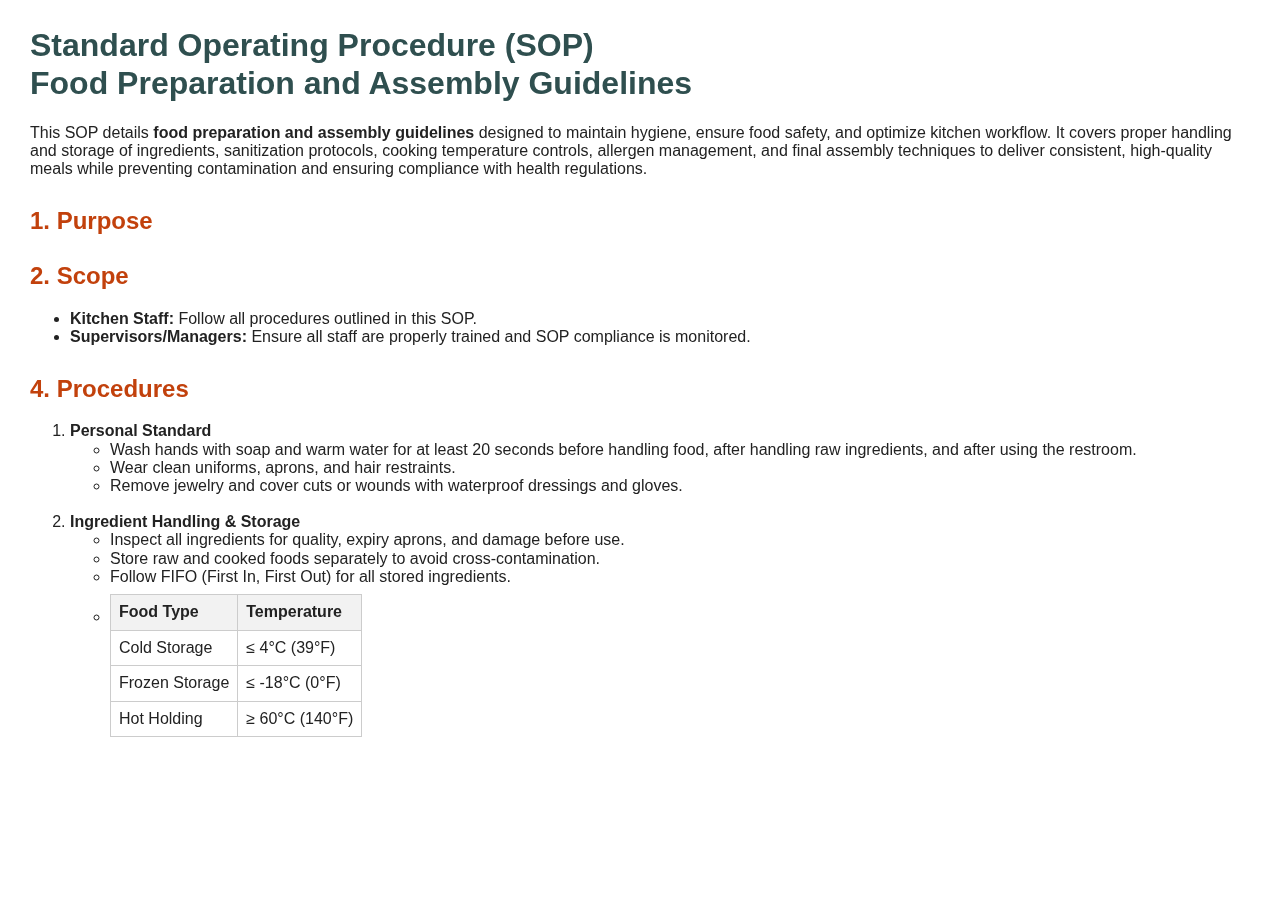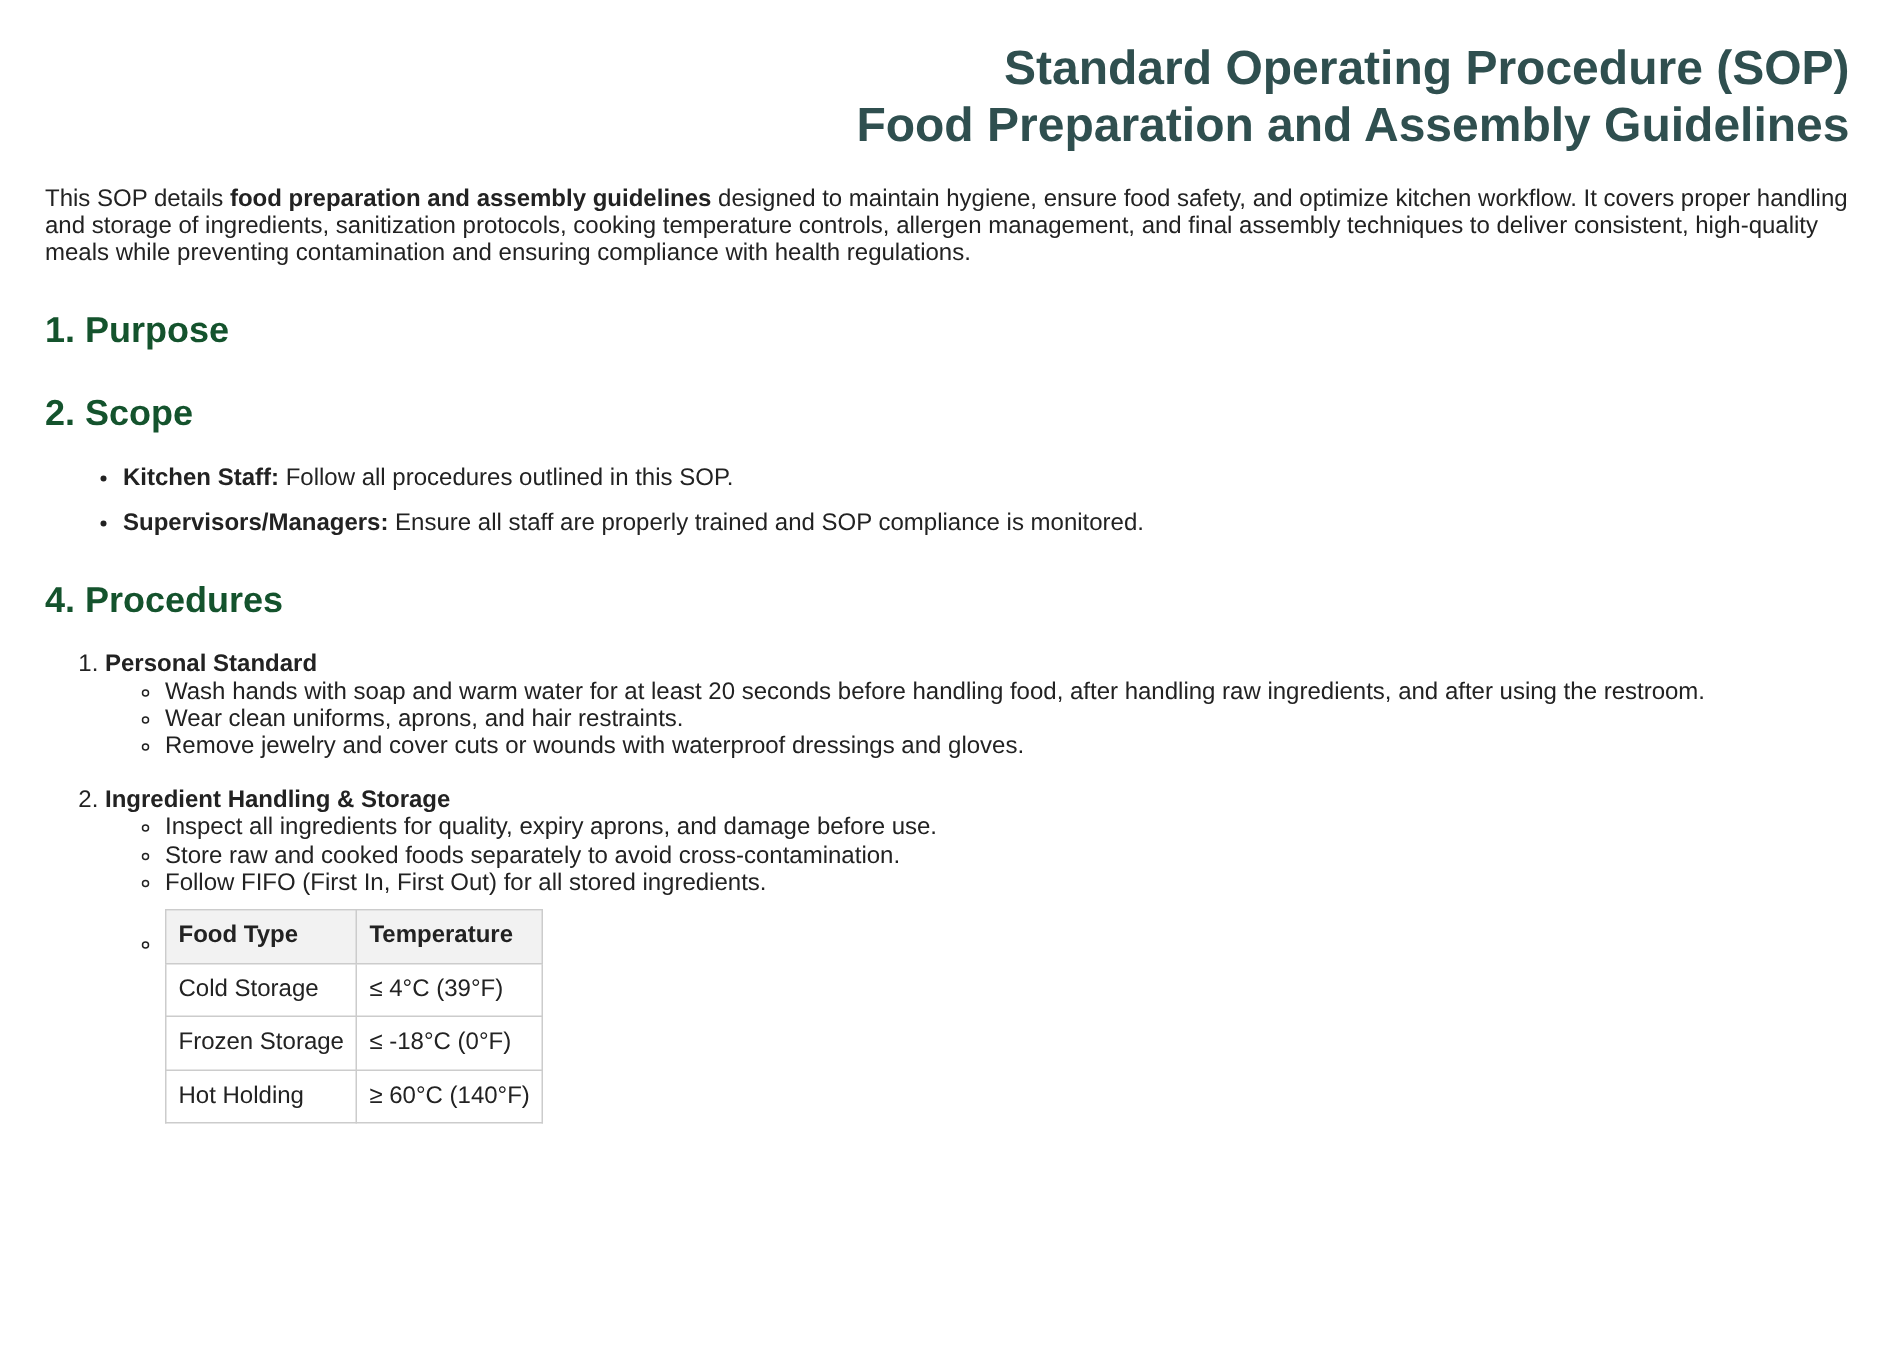--- a/index.html
+++ b/index.html
@@ -18,36 +18,35 @@
     font-size: 16px;
     line-height: 1.15;
     color: #222222;
   }
   h1 {
     color: #2f4f4f;
     font-size: 32px;
     line-height: 1.18;
     margin: 0 0 21px 0;
     font-weight: bold;
-    text-align: right;
   }
   h2 {
-    color: #14532d;
+    color: #c2410c;
     font-size: 24px;
     line-height: 1.15;
     margin: 28px 0 20px 0;
     font-weight: bold;
   }
   p { margin: 16px 0; }
   ul.resp-list {
     margin: 16px 0;
     padding-left: 40px;
     list-style: disc;
   }
-  ul.resp-list > li { margin: 12px; }
+  ul.resp-list > li { margin: 0; }
   ol.steps-list {
     margin: 16px 0;
     padding-left: 40px;
     list-style: decimal;
   }
   ol.steps-list > li { margin-bottom: 17px; }
   ol.steps-list ul {
     list-style: circle;
     margin: 0;
     padding-left: 40px;

